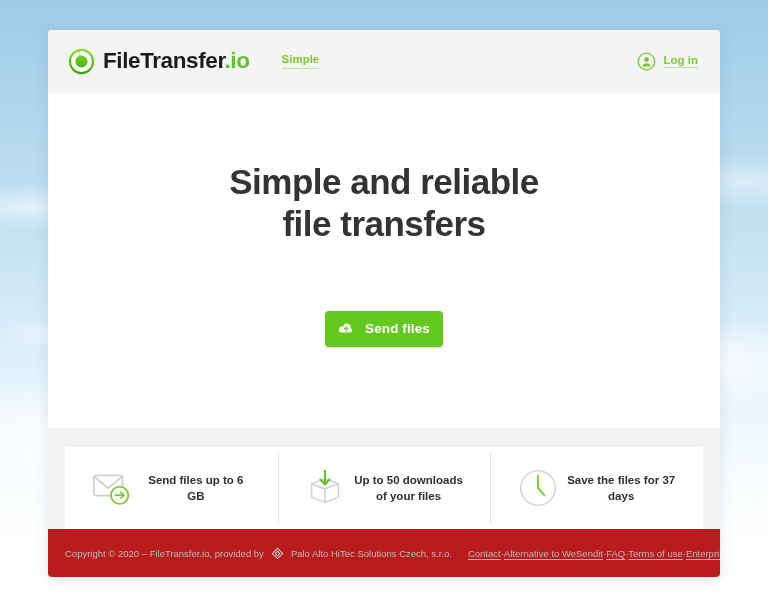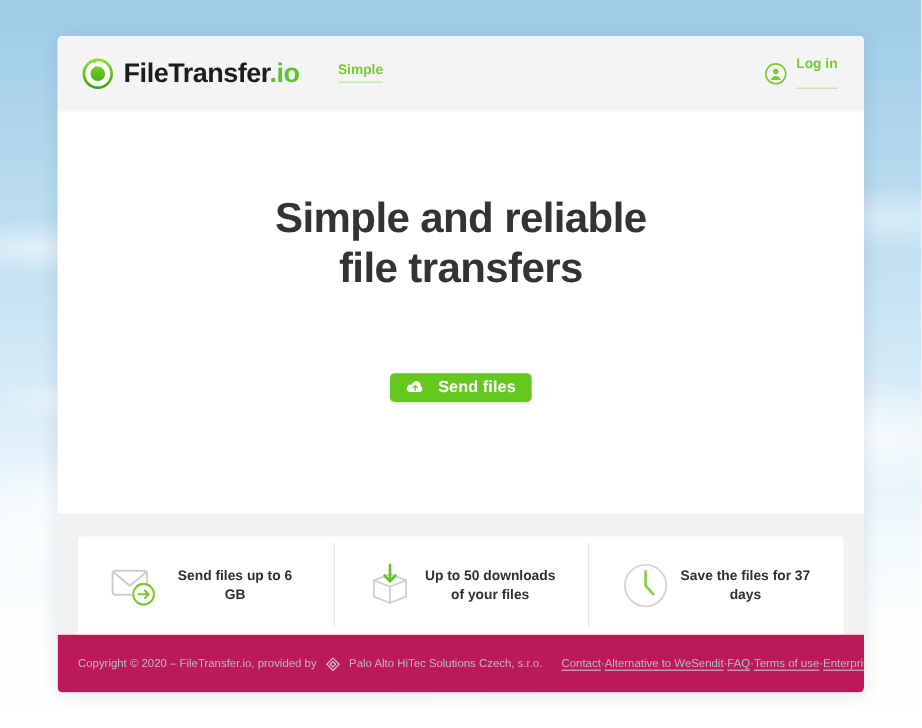--- a/index.html
+++ b/index.html
@@ -102,21 +102,21 @@
     align-items: center;
     gap: 8px;
     text-decoration: none;
   }
   .login-icon { width: 19px; height: 19px; display: block; }
   .login-label {
     font-size: 11.5px;
     font-weight: bold;
     color: #7dc832;
     border-bottom: 1.5px solid #bfe396;
-    padding-bottom: 12px;
+    padding-bottom: 1px;
     line-height: 1;
   }
 
   
   .hero {
     flex: 1;
     background: #ffffff;
     display: flex;
     flex-direction: column;
     align-items: center;
@@ -129,21 +129,21 @@
     font-weight: bold;
     color: #333333;
     text-align: center;
     letter-spacing: -0.5px;
   }
   .send-btn {
     margin-top: 38px;
     background: #64c81e;
     border: none;
     border-radius: 4px;
-    height: 24px;
+    height: 36px;
     padding: 0 13px;
     display: flex;
     align-items: center;
     gap: 11px;
     cursor: pointer;
     box-shadow: 0 1px 2px rgba(0,0,0,0.10);
   }
   .send-btn-label {
     color: #ffffff;
     font-size: 13.5px;
@@ -187,21 +187,21 @@
     font-size: 11.5px;
     font-weight: bold;
     color: #2f2f2f;
     line-height: 1.42;
     text-align: center;
     max-width: 115px;
   }
 
   
   footer {
-    background: #be185d;
+    background: #b91c1c;
     flex: none;
     height: 48px;
     display: flex;
     align-items: center;
     padding: 0 17px;
     gap: 8px;
   }
   .copy-left {
     display: flex;
     align-items: center;

